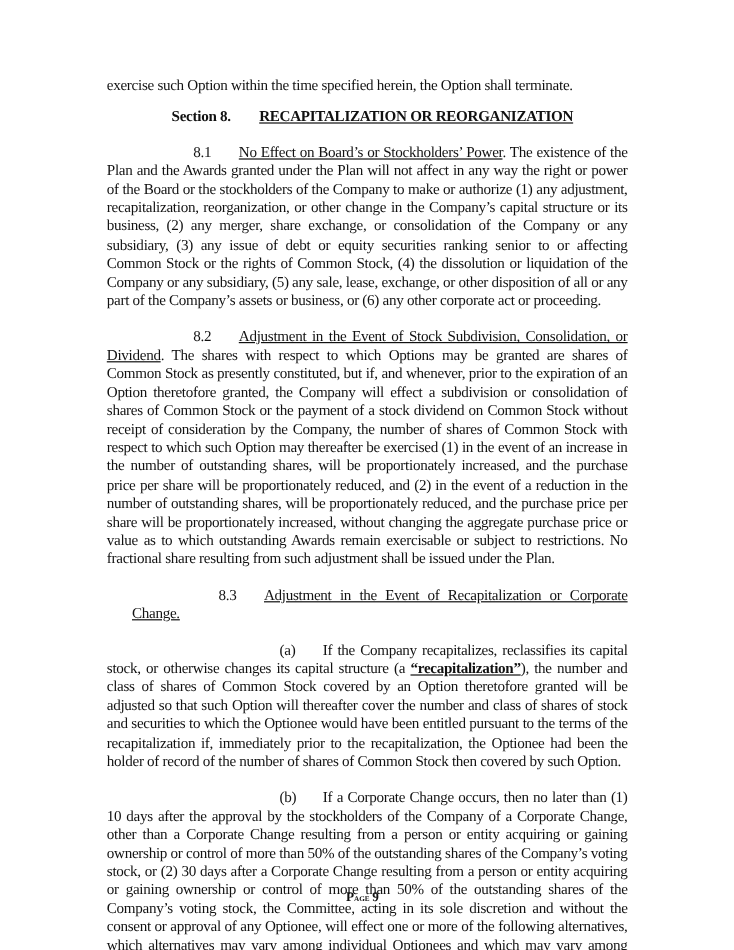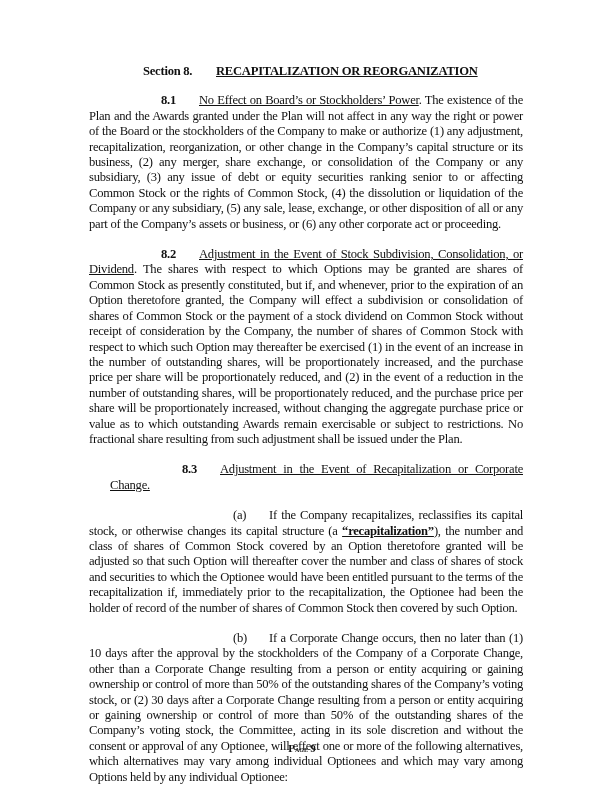--- a/index.html
+++ b/index.html
@@ -8,36 +8,37 @@
       position: absolute; left: 89px; top: 64px; width: 434px;
       font-family: "Liberation Serif", serif; font-size: 12.6px; line-height: 15.4px;
       color: #111111; letter-spacing: -0.25px;
     }
     p { margin: 0; text-align: justify; }
     .first { margin-bottom: 11px; }
     .section-head { font-weight: bold; margin-left: 36px; margin-bottom: 14px; white-space: nowrap; }
     .section-head .num { display: inline-block; width: 73px; margin-left: 18px; }
     .section-head .ttl { text-decoration: underline; text-align: center; }
     .para { margin-bottom: 15px; }
-    .sub-num { font-weight: bold; display: inline-block; margin-left: 72px; width: 38px; }
+    .sub-num { font-weight: normal; display: inline-block; margin-left: 72px; width: 38px; }
     .sub-title { font-weight: normal; text-decoration: underline; }
     .item-label { display: inline-block; margin-left: 144px; width: 36px; }
     .h83 { margin-bottom: 15px; margin-left: 21px; }
     .bold { font-weight: bold; text-decoration: underline; }
     .footer {
       position: absolute; left: 0; width: 604px; top: 742px; text-align: center;
       font-family: "Liberation Serif", serif; font-weight: bold; font-size: 9px; color: #111;
       font-variant: small-caps;
     }
     .footer .big { font-size: 11px; }
   </style>
 </head>
 <body>
 
 <div class="page">
+  <p class="first">exercise such Option within the time specified herein, the Option shall terminate.</p>
 
   <div class="section-head">
     <span class="num">Section 8.</span><span class="ttl">RECAPITALIZATION OR REORGANIZATION</span>
   </div>
 
   <p class="para">
     <span class="sub-num">8.1</span><span class="sub-title">No Effect on Board’s or Stockholders’ Power</span><span>. The existence of the Plan and the Awards granted under the Plan will not affect in any way the right or power of the Board or the stockholders of the Company to make or authorize (1) any adjustment, recapitalization, reorganization, or other change in the Company’s capital structure or  its business, (2) any merger, share exchange, or consolidation of the Company or any subsidiary, (3) any issue of debt or equity securities ranking senior to  or affecting Common Stock or the rights of Common Stock, (4) the dissolution or liquidation of the Company or any subsidiary, (5) any sale, lease, exchange, or other disposition of all or any part of the Company’s assets or business, or (6) any other corporate act or proceeding.</span>
   </p>
 
   <p class="para">

